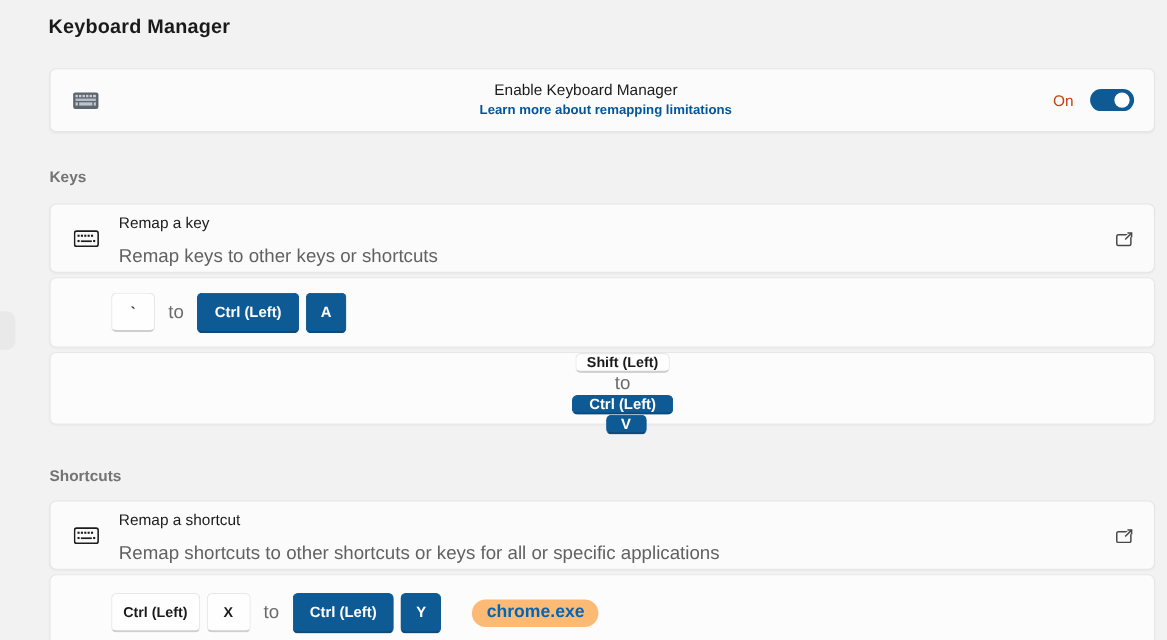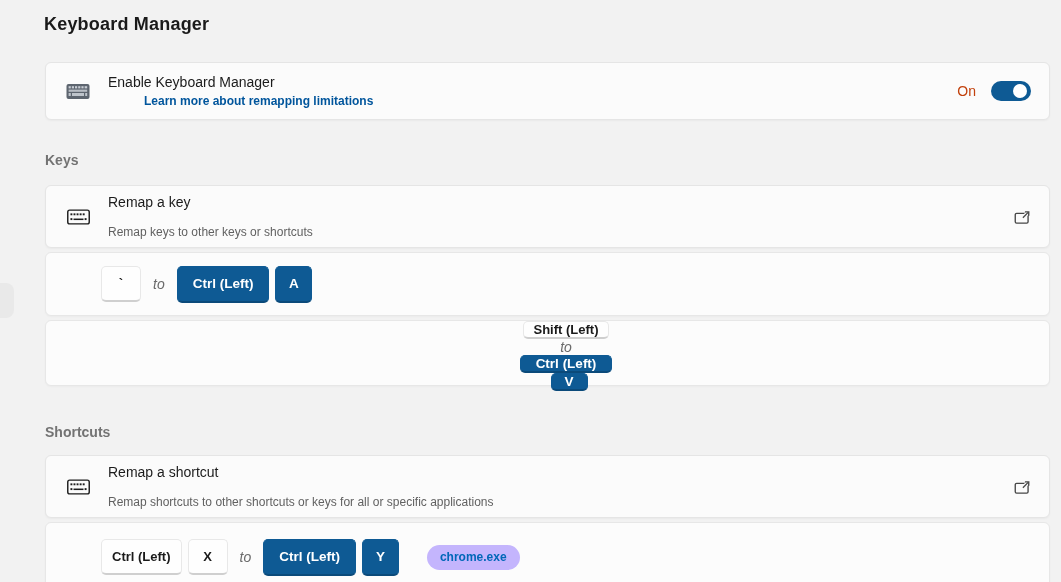--- a/index.html
+++ b/index.html
@@ -19,27 +19,27 @@
     background:#fbfbfb;
     border:1px solid #e5e5e5;
     border-radius:6px;
     box-shadow:0 1px 2px rgba(0,0,0,.04);
     display:flex; align-items:center;
     padding:0 18px 0 20px;
     width:1005px;
   }
   .card .texts { flex:1; min-width:0; }
   .card-title { font-size:14px; color:#1b1b1b; line-height:17px; }
-  .card-sub { font-size:12px; color:#616161; line-height:15px; margin-top:14px; }
+  .card-sub { font-size:17px; color:#616161; line-height:15px; margin-top:14px; }
   .icon-cell { width:24px; margin-right:18px; display:flex; align-items:center; justify-content:center; flex:0 0 auto; }
   .link { font-size:12px; font-weight:700; color:#00559c; line-height:15px; margin-top:3px; cursor:pointer; display:inline-block;padding-left:36px; }
   .section-h { font-size:14px; font-weight:600; color:#737373; line-height:20px; }
 
   
-  .card.enable { margin-top:20px; height:58px; }
+  .card.enable { margin-top:20px; height:58px;text-align:center; }
   .state-label { font-size:14px; color:#c2410c; margin-right:15px; }
   .toggle {
     width:40px; height:20px; border-radius:10px; background:#0e5a94;
     position:relative; cursor:pointer; flex:0 0 auto;
   }
   .toggle .knob {
     position:absolute; top:3px; right:4px; width:14px; height:14px;
     border-radius:50%; background:#ffffff;
   }
 
@@ -72,25 +72,25 @@
     border:1px solid #e8e8e8; border-bottom:2px solid #cfcfcf;
   }
   .chip.white.sq { min-width:40px; padding:0 6px; }
   .chip.blue {
     background:#0e5a94; color:#ffffff; font-weight:700; font-size:13.5px;
     border:1px solid #0e5a94; border-bottom:2.5px solid #0b4a7a;
     height:37px; padding:0 15px;
   }
   .chip.blue.sq { min-width:37px; padding:0 8px; }
   .chip + .chip { margin-left:6px; }
-  .to-word { font-size:14px; color:#6b6b6b; margin:0 12px;font-style:italic; }
+  .to-word { font-size:17px; color:#6b6b6b; margin:0 12px; }
   .app-badge {
     margin-left:28px; height:25px; display:inline-flex; align-items:center;
-    padding:0 13px; border-radius:13px; background:#c4b5fd;
-    color:#0067b8; font-size:12px; font-weight:700;
+    padding:0 13px; border-radius:13px; background:#fdba74;
+    color:#0067b8; font-size:16px; font-weight:700;
   }
 
   .launch-btn { flex:0 0 auto; margin-left:12px; cursor:pointer; display:flex; align-items:center; }
 
   .edge-fragment {
     position:absolute; left:0; top:283px; width:14px; height:35px;
     background:#e9e9e9; border-radius:0 8px 8px 0;
   }
 </style>
 </head>

